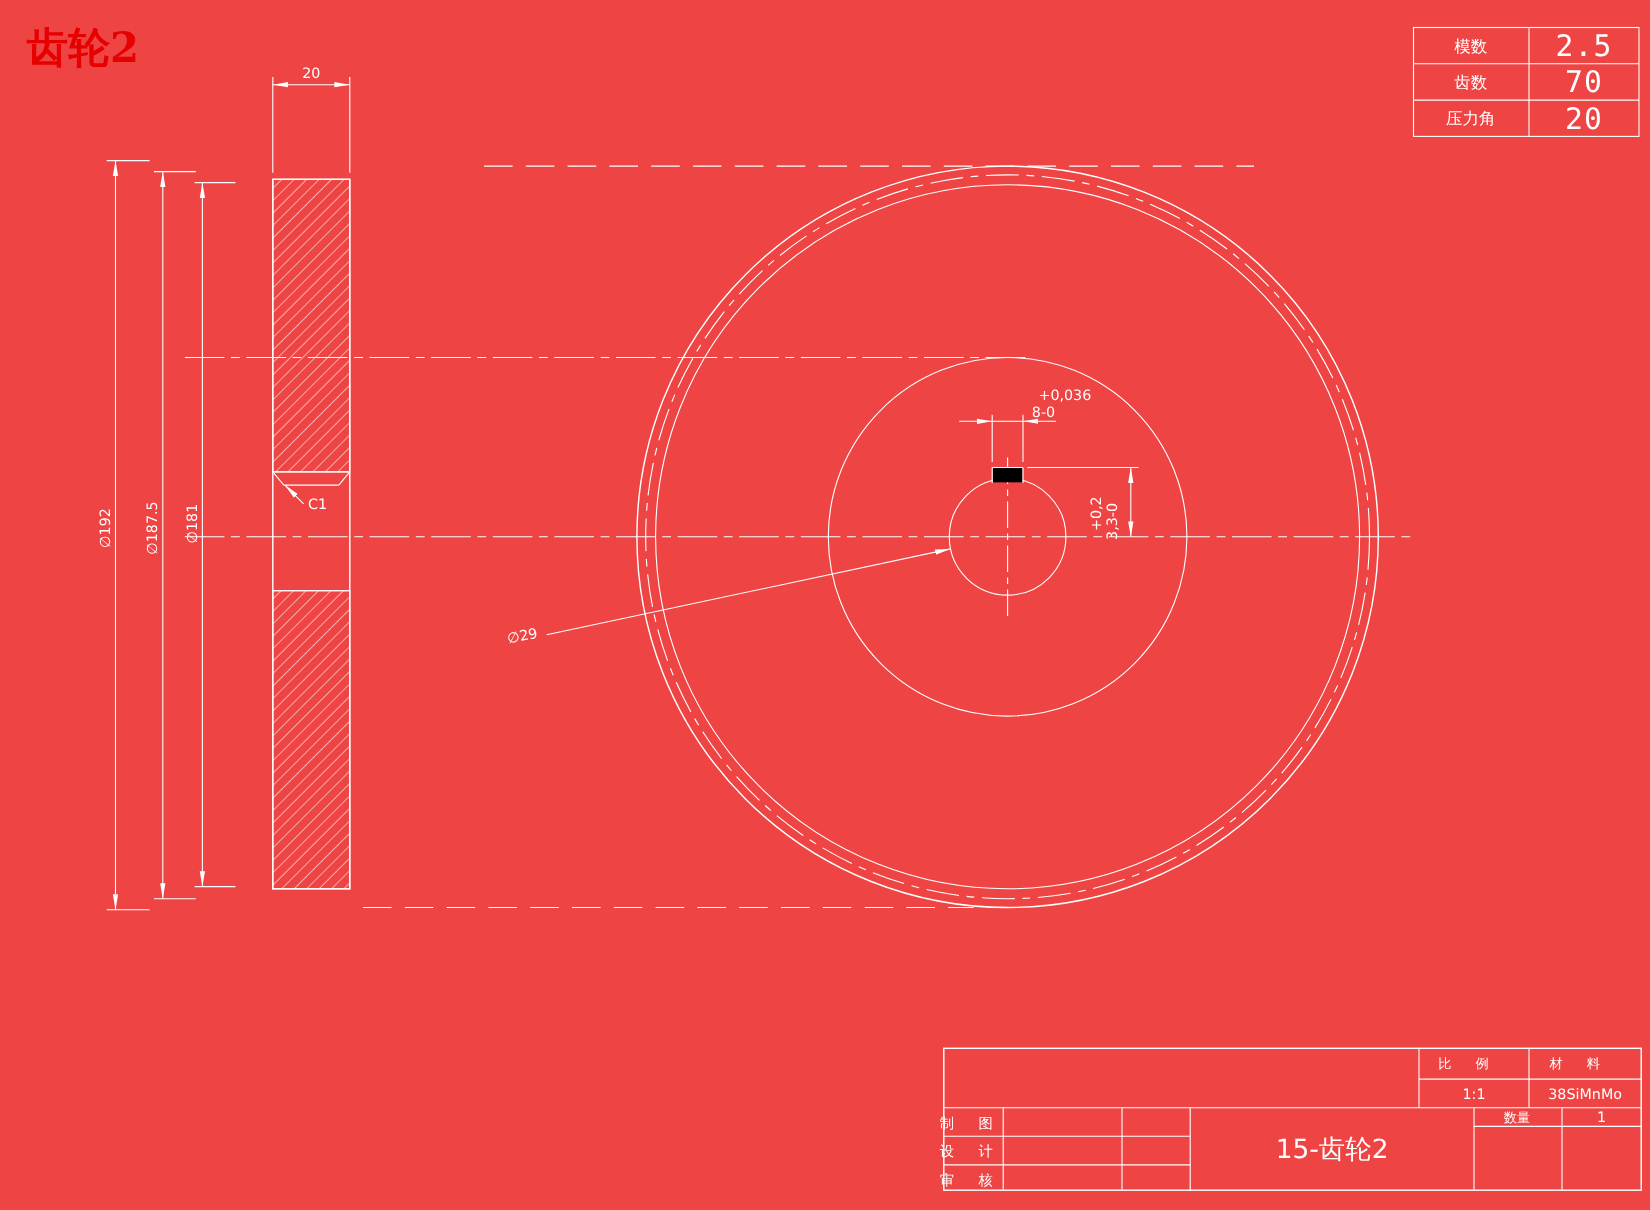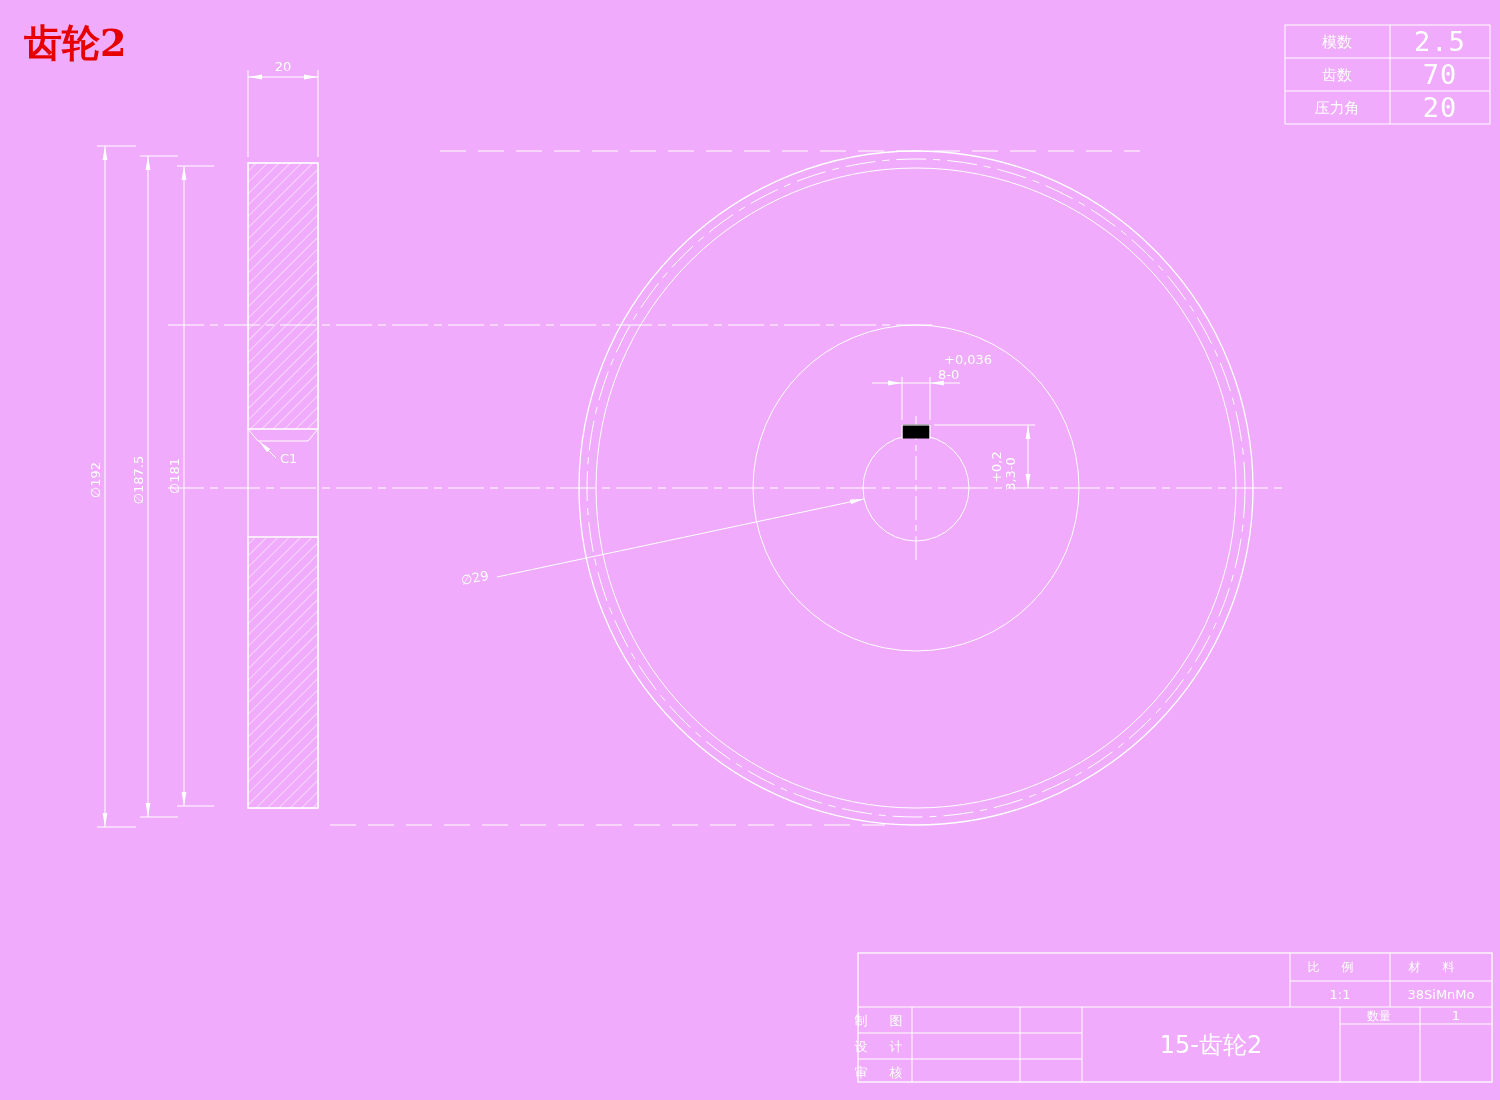--- a/index.html
+++ b/index.html
@@ -1,16 +1,16 @@
 <!DOCTYPE html>
 <html><head>
 <meta charset="utf-8">
 <style>
   html,body{margin:0;padding:0;background:#000;}
-  .canvas{position:relative;width:1500px;height:1100px;background:#f0abfc;overflow:hidden;}
+  .canvas{position:relative;width:1500px;height:1100px;background:#ef4444;overflow:hidden;}
   svg{display:block;}
   .ln{stroke:#fff;stroke-width:1;fill:none;}
   .thick{stroke-width:1.3;}
   .txt{fill:#fff;font-family:"DejaVu Sans",sans-serif;font-size:13px;}
   .cjk{fill:#fff;font-family:"DejaVu Sans",sans-serif;}
   .val{fill:#fff;font-family:"DejaVu Sans Mono",monospace;font-size:27px;font-weight:300;letter-spacing:1px;}
   .sp{letter-spacing:9px;}
   .title-red{font-family:"DejaVu Serif",serif;font-weight:bold;font-size:38px;}
 </style>
 </head>

